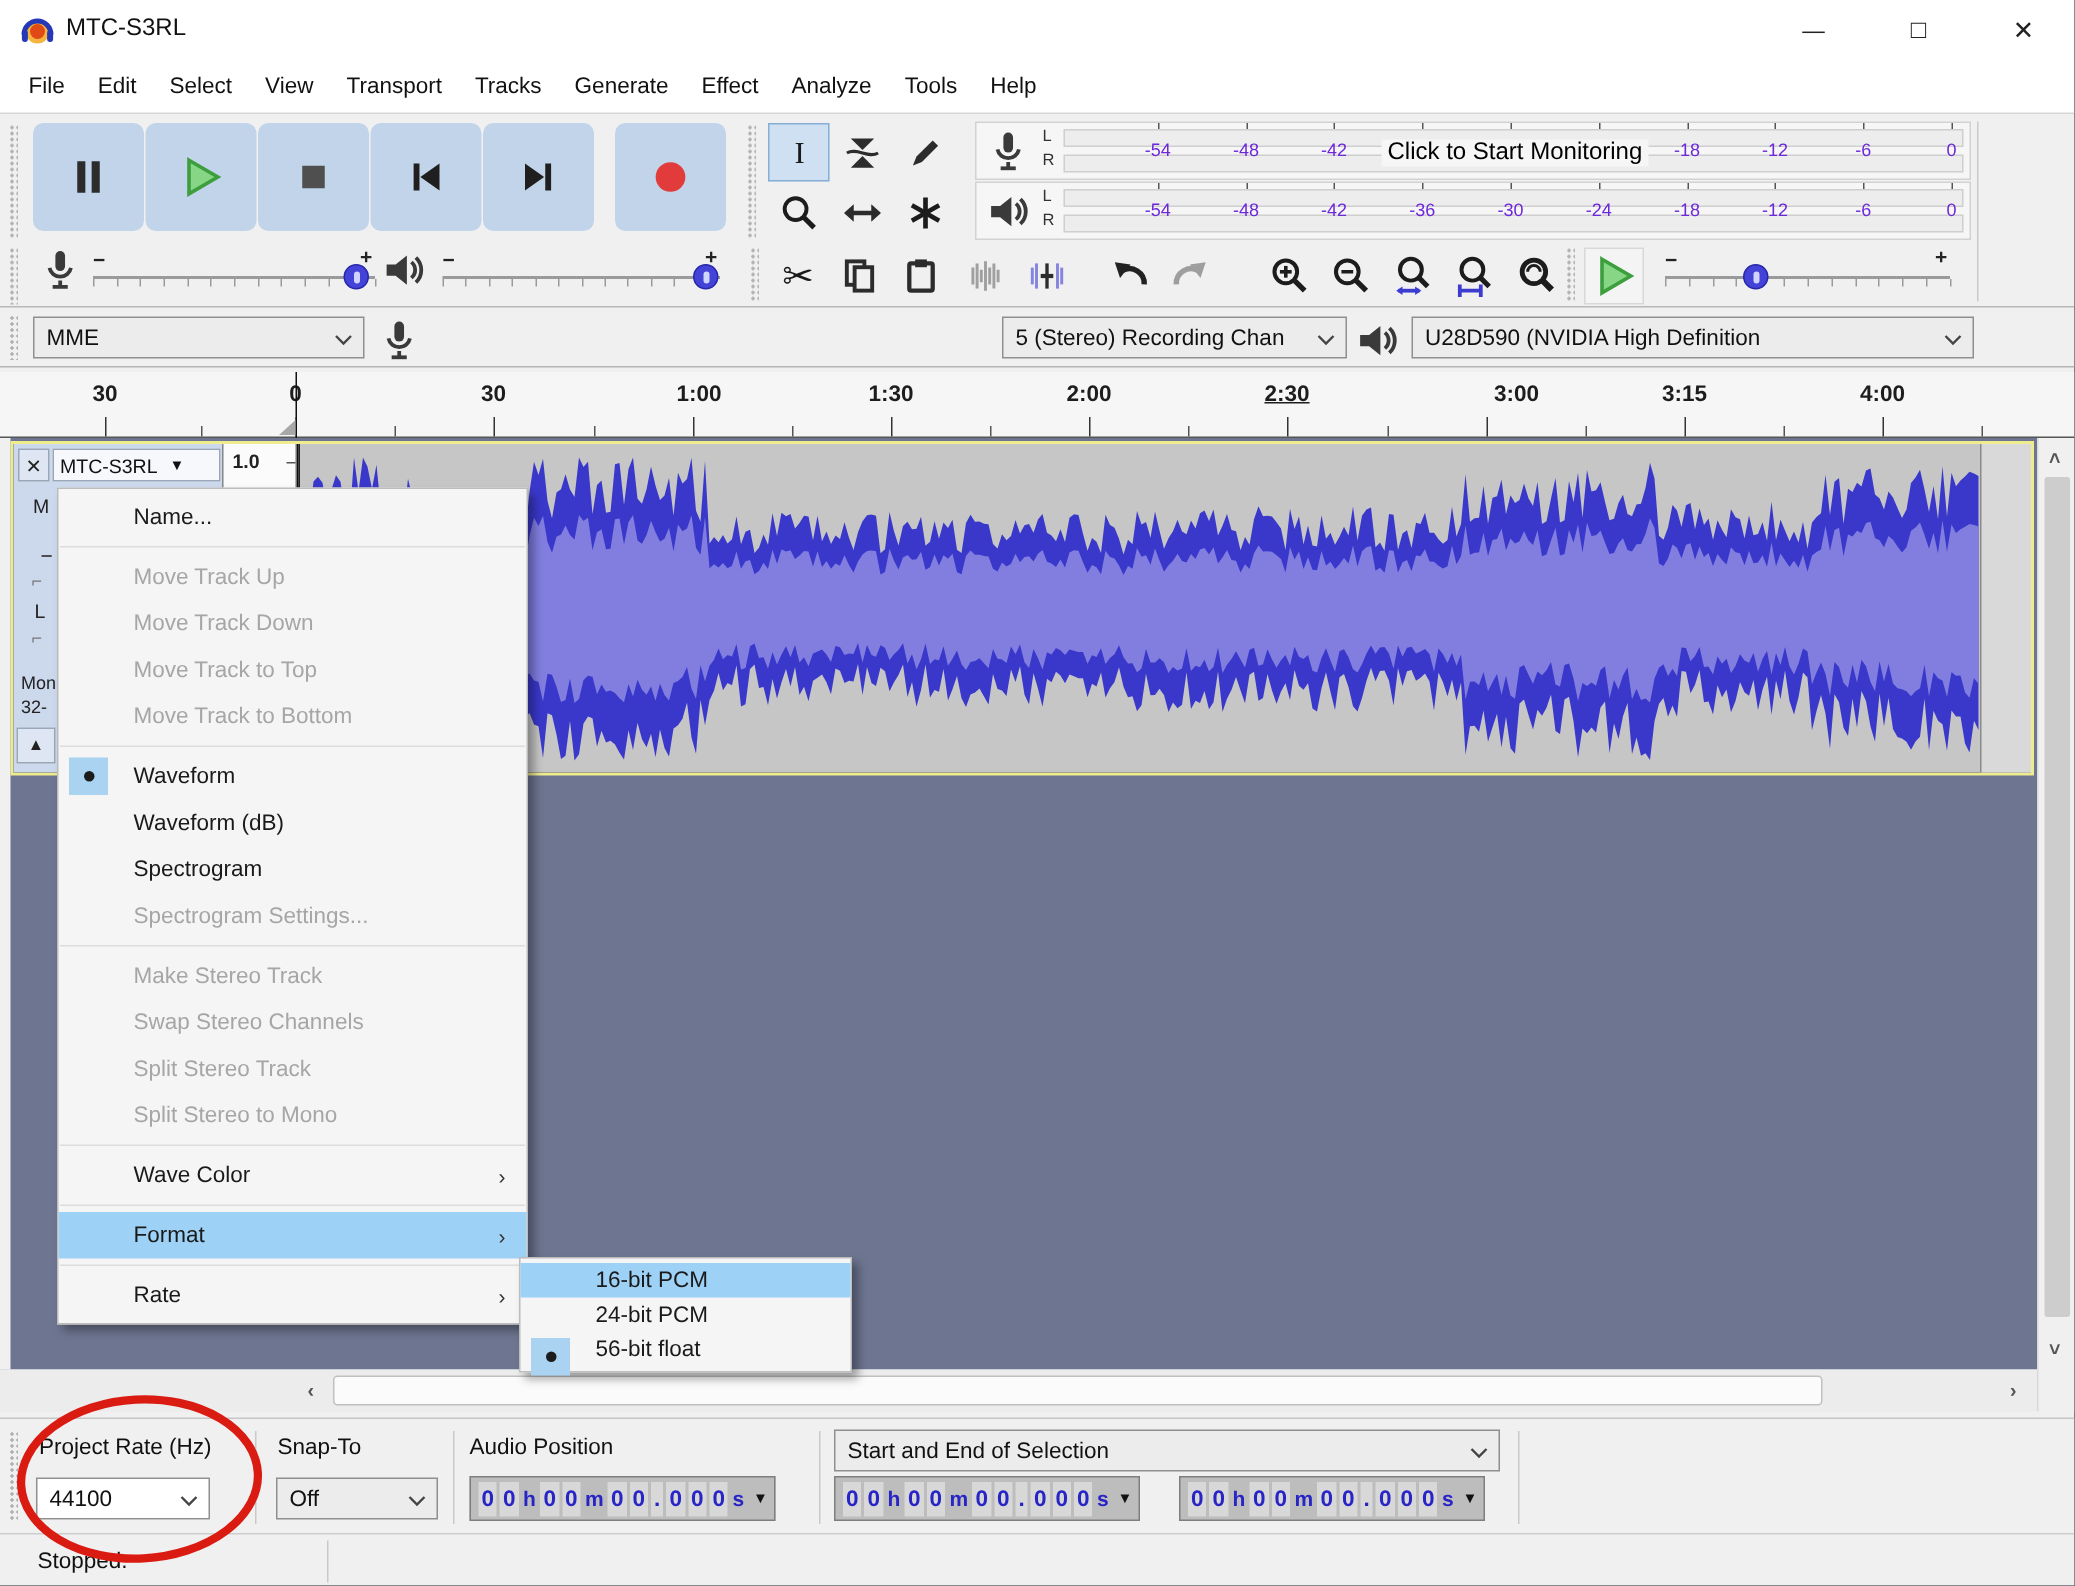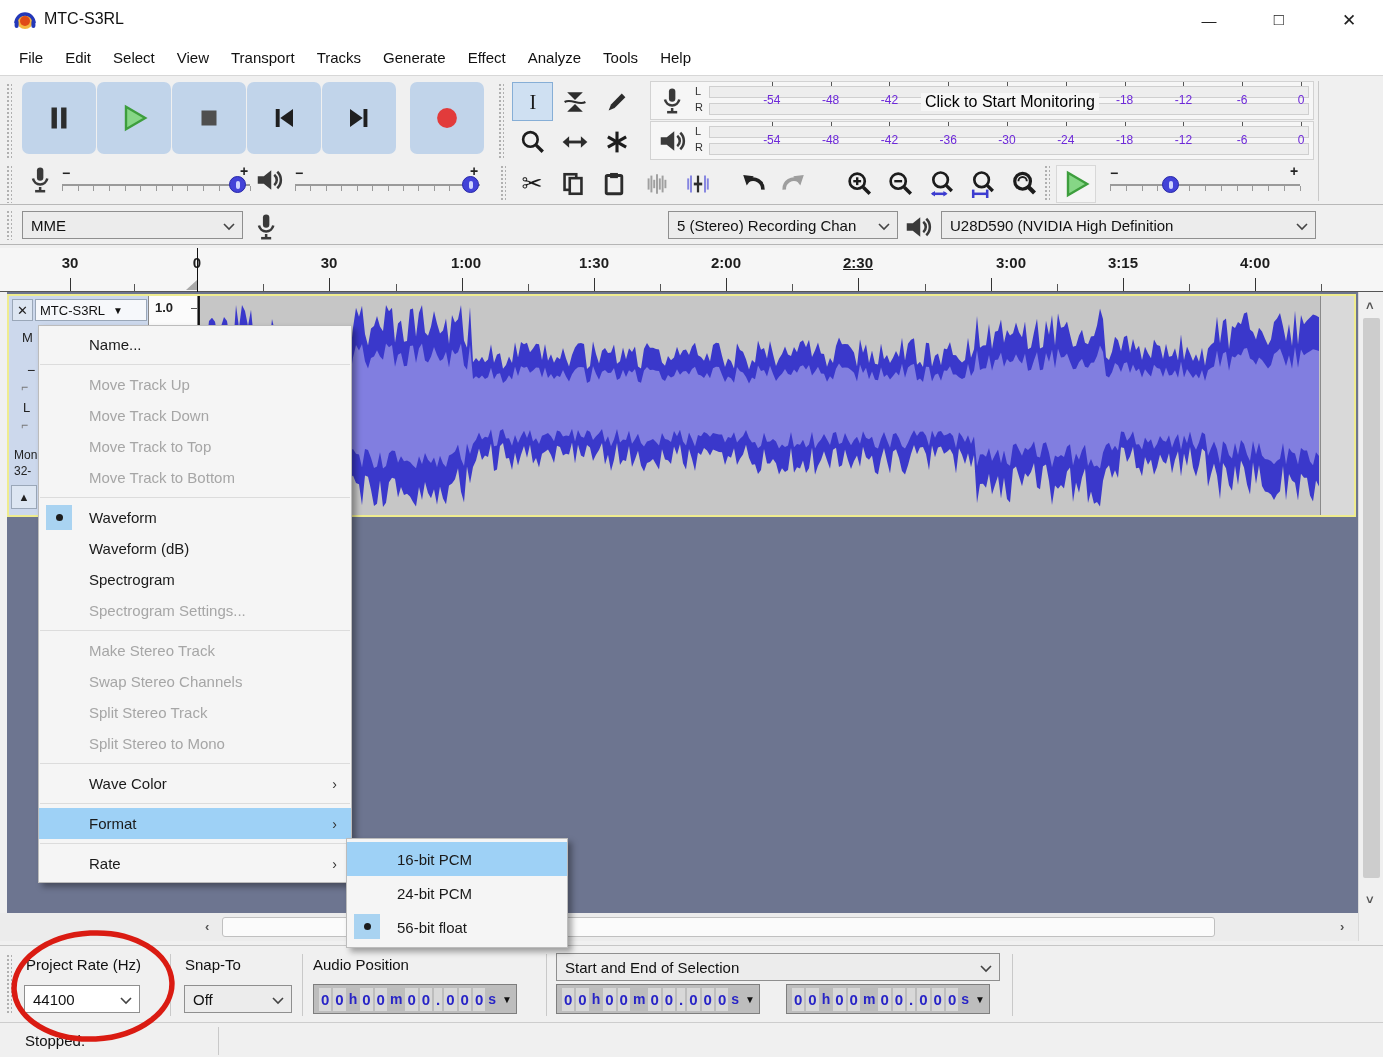--- a/index.html
+++ b/index.html
@@ -86,21 +86,21 @@
   
   .ctxmenu{position:absolute;left:38px;top:325px;width:314px;background:#f5f5f5;border:1px solid #bcbcbc;box-shadow:4px 4px 6px rgba(0,0,0,.35);padding:3px 0;z-index:50;}
   .mi{position:relative;height:31px;display:flex;align-items:center;font-size:15px;color:#1a1a1a;padding-left:50px;}
   .mi.disabled{color:#a6a6a6;}
   .mi.highlight{background:var(--menu-highlight);}
   .mi .radio{position:absolute;left:7px;top:3px;width:26px;height:25px;background:#a9d3f1;}
   .mi .radio:after{content:"";position:absolute;left:10px;top:9px;width:7px;height:7px;border-radius:50%;background:#1c1c1c;}
   .mi .subarrow{position:absolute;right:14px;font-size:14px;color:#333;}
   .msep{height:1px;background:#dcdcdc;margin:4px 1px;}
   .submenu{position:absolute;left:346px;top:838px;width:222px;background:#f5f5f5;border:1px solid #bcbcbc;box-shadow:4px 4px 6px rgba(0,0,0,.35);padding:3px 0;z-index:51;}
-  .submenu .mi{height:34px;}
+  .submenu .mi{height:23px;}
 
   .annotation{position:absolute;left:0;top:0;width:1383px;height:1057px;pointer-events:none;z-index:100;}
 </style>
 </head>
 <body>
 
 <div id="app">
 
   <div class="titlebar">
     <svg class="abs" style="left:12px;top:7px" width="26" height="26" viewBox="0 0 26 26">

